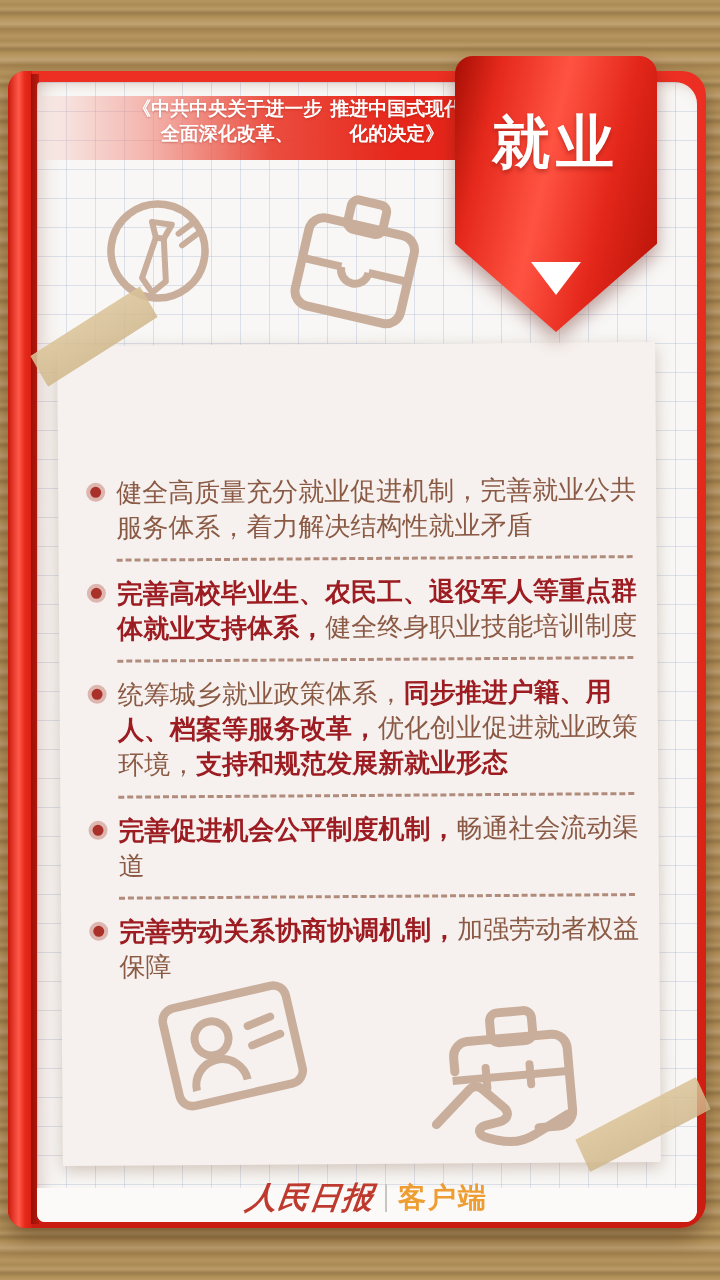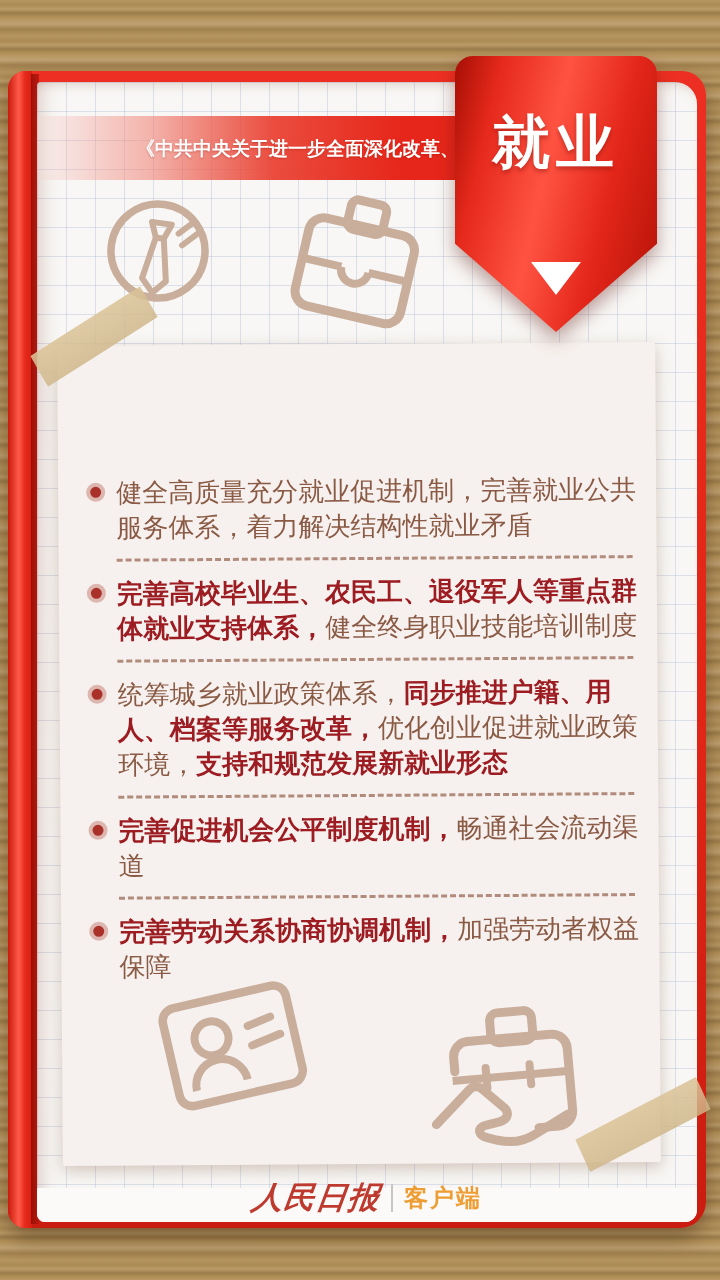--- a/index.html
+++ b/index.html
@@ -42,24 +42,24 @@
     box-shadow:inset 14px 0 20px -12px rgba(140,70,45,0.30), inset 0 10px 14px -10px rgba(140,70,45,0.25);
   }
   .page-bottom{
     position:absolute;left:37px;top:1188px;width:660px;height:34px;
     background:#fbfaf9;border-radius:0 0 12px 8px;
   }
   
   .banner{
     position:absolute;left:37px;top:96px;width:430px;height:64px;
     background:linear-gradient(90deg, rgba(248,216,213,0.18) 0%, rgba(240,125,112,0.55) 26%, rgba(233,62,47,0.92) 55%, #e6261a 85%);
-    display:flex;flex-direction:column;justify-content:center;
+    display:flex;flex-direction:row;justify-content:center;
     text-align:center;color:#fff;font-weight:bold;font-size:19px;line-height:25px;
     text-shadow:0 1px 2px rgba(140,20,10,0.35);
-    padding-left:91px;box-sizing:border-box;margin-top:20px;
+    padding-left:91px;box-sizing:border-box;
   }
   
   .bookmark-wrap{position:absolute;left:455px;top:56px;width:202px;height:276px;
     filter:drop-shadow(0 9px 9px rgba(90,15,8,0.38));}
   .bookmark{
     width:100%;height:100%;
     background:linear-gradient(103deg,#a60e04 0%,#e5291c 18%,#ff5342 44%,#e3261a 70%,#b21106 100%);
     border-radius:18px 18px 0 0;
     clip-path:polygon(0 0,100% 0,100% 68%,50% 100%,0 68%);
     position:relative;
@@ -111,35 +111,36 @@
   
   .footer{
     position:absolute;left:37px;top:1178px;width:660px;height:40px;
     display:flex;align-items:center;justify-content:center;gap:11px;
   }
   .brand{
     font-family:"Liberation Serif",serif;font-style:italic;font-weight:bold;
     color:#bf3a2e;font-size:31px;letter-spacing:1px;transform:skewX(-7deg);
   }
   .logo-divider{width:2px;height:28px;background:#c9c6c2;}
-  .client{color:#ee9d33;font-weight:bold;font-size:24px;letter-spacing:2px;}
+  .client{color:#ee9d33;font-weight:bold;font-size:28px;letter-spacing:2px;}
 </style>
 </head>
 <body>
 
 <div class="stage">
 
   <div class="cover"></div>
   <div class="spine"></div>
   <div class="spine-gap"></div>
   <div class="page"></div>
   <div class="page-bottom"></div>
 
   <div class="banner">
     <div>《中共中央关于进一步全面深化改革、</div>
+    <div>推进中国式现代化的决定》</div>
   </div>
 
   <div class="deco" style="left:103px;top:196px;transform:rotate(8deg);">
     <svg width="110" height="110" viewBox="0 0 110 110" fill="none" stroke="currentColor">
       <circle cx="55" cy="55" r="47" stroke-width="7.5"></circle>
       <path d="M45 27 L65 27 L59 42 L51 42 Z" stroke-width="6" stroke-linejoin="round"></path>
       <path d="M51 42 L43 84 L55 97 L67 84 L59 42" stroke-width="6" stroke-linejoin="round"></path>
       <path d="M73 35 L86 22" stroke-width="6" stroke-linecap="round"></path>
       <path d="M78 46 L93 31" stroke-width="6" stroke-linecap="round"></path>
     </svg>

